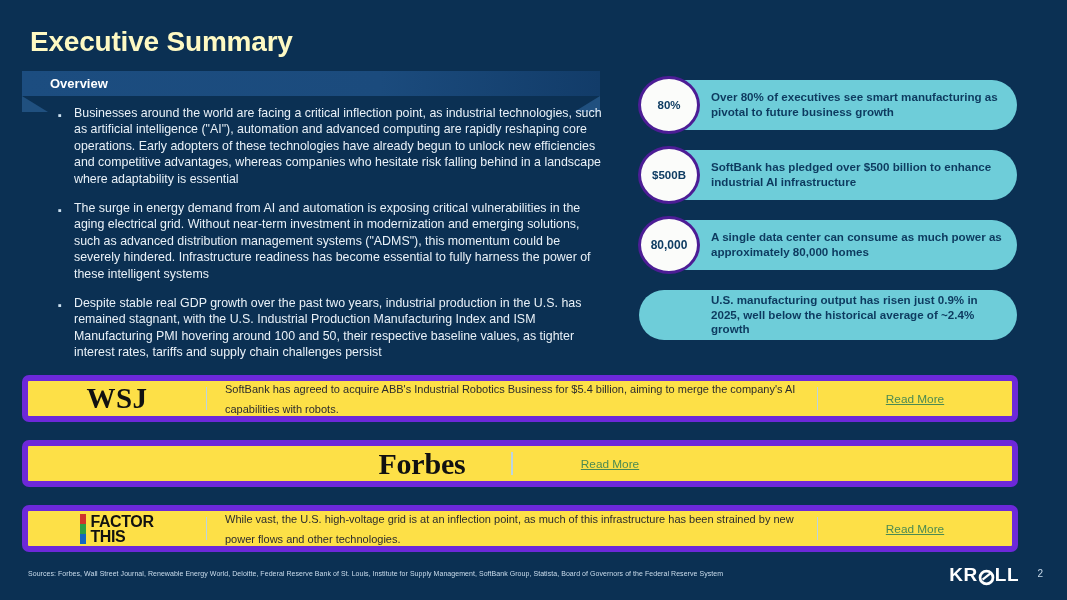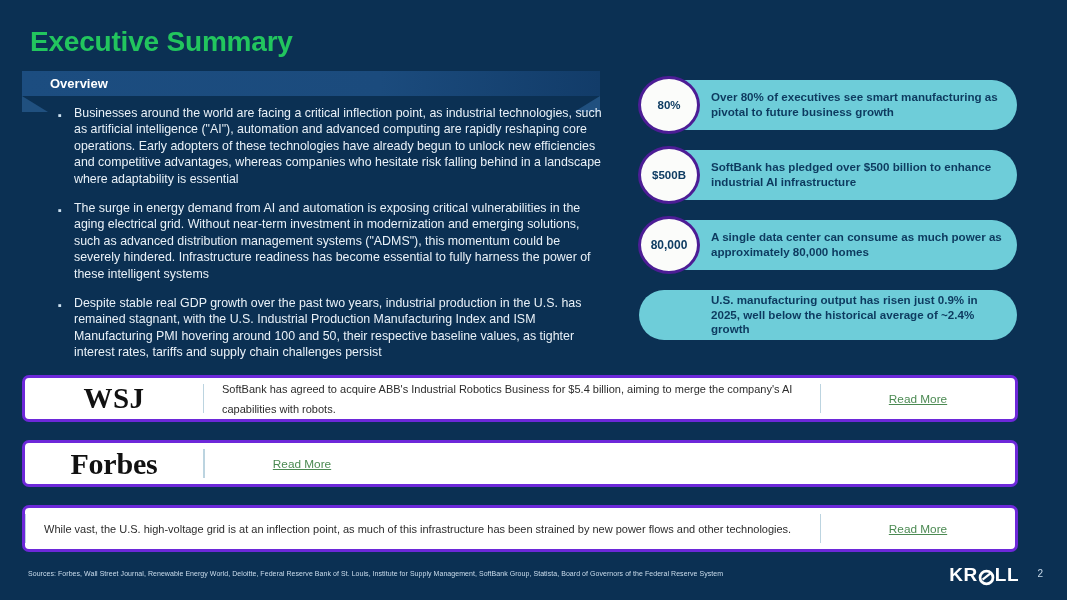--- a/index.html
+++ b/index.html
@@ -10,21 +10,21 @@
     position:relative;
     color:#ffffff;
   }
 
   
   .slide-title {
     position:absolute;
     left:30px; top:28px;
     font-size:28px;
     font-weight:bold;
-    color:#22c55e;
+    color:#fef9c3;
     letter-spacing:-0.2px;
     line-height:1;
   }
 
   
   .overview-band {
     position:absolute;
     left:22px; top:71px;
     width:578px; height:25px;
     background:linear-gradient(90deg,#1c4d80 0%, #1b4b7d 62%, #123c69 100%);
@@ -107,26 +107,27 @@
     font-weight:bold;
     line-height:14.6px;
     color:#0d3a5f;
   }
 
   
   .news { position:absolute; left:22px; top:375px; width:996px; }
   .news-card {
     height:47px;
     margin-bottom:18px;
-    background:#ffffff;
-    border:3px solid #6d28d9;
+    background:#fde047;
+    border:6px solid #6d28d9;
     border-radius:7px;
     display:flex;
     align-items:stretch;
     overflow:hidden;
+    justify-content:center;
   }
   .news-logo {
     flex:0 0 178px;
     display:flex; align-items:center; justify-content:center;
   }
   .news-divider { flex:0 0 1px; background:#bcd4e0; margin:6px 0; }
   .news-body {
     flex:1 1 auto;
     display:flex; align-items:center;
     padding:0 18px;
@@ -266,20 +267,29 @@
       <span class="logo-forbes">Forbes</span>
     </div>
     <div class="news-divider"></div>
     <div class="news-divider"></div>
     <div class="news-link-wrap">
       <a class="read-more">Read More</a>
     </div>
   </div>
 
   <div class="news-card">
+    <div class="news-logo">
+      <span class="logo-factor">
+        <span class="logo-factor-bar"></span>
+        <span class="logo-factor-words">
+          <span style="display:block">FACTOR</span>
+          <span style="display:block">THIS</span>
+        </span>
+      </span>
+    </div>
     <div class="news-divider"></div>
     <div class="news-body">While vast, the U.S. high-voltage grid is at an inflection point, as much of this infrastructure has been strained by new power flows and other technologies.</div>
     <div class="news-divider"></div>
     <div class="news-link-wrap">
       <a class="read-more">Read More</a>
     </div>
   </div>
 
 </div>
 

